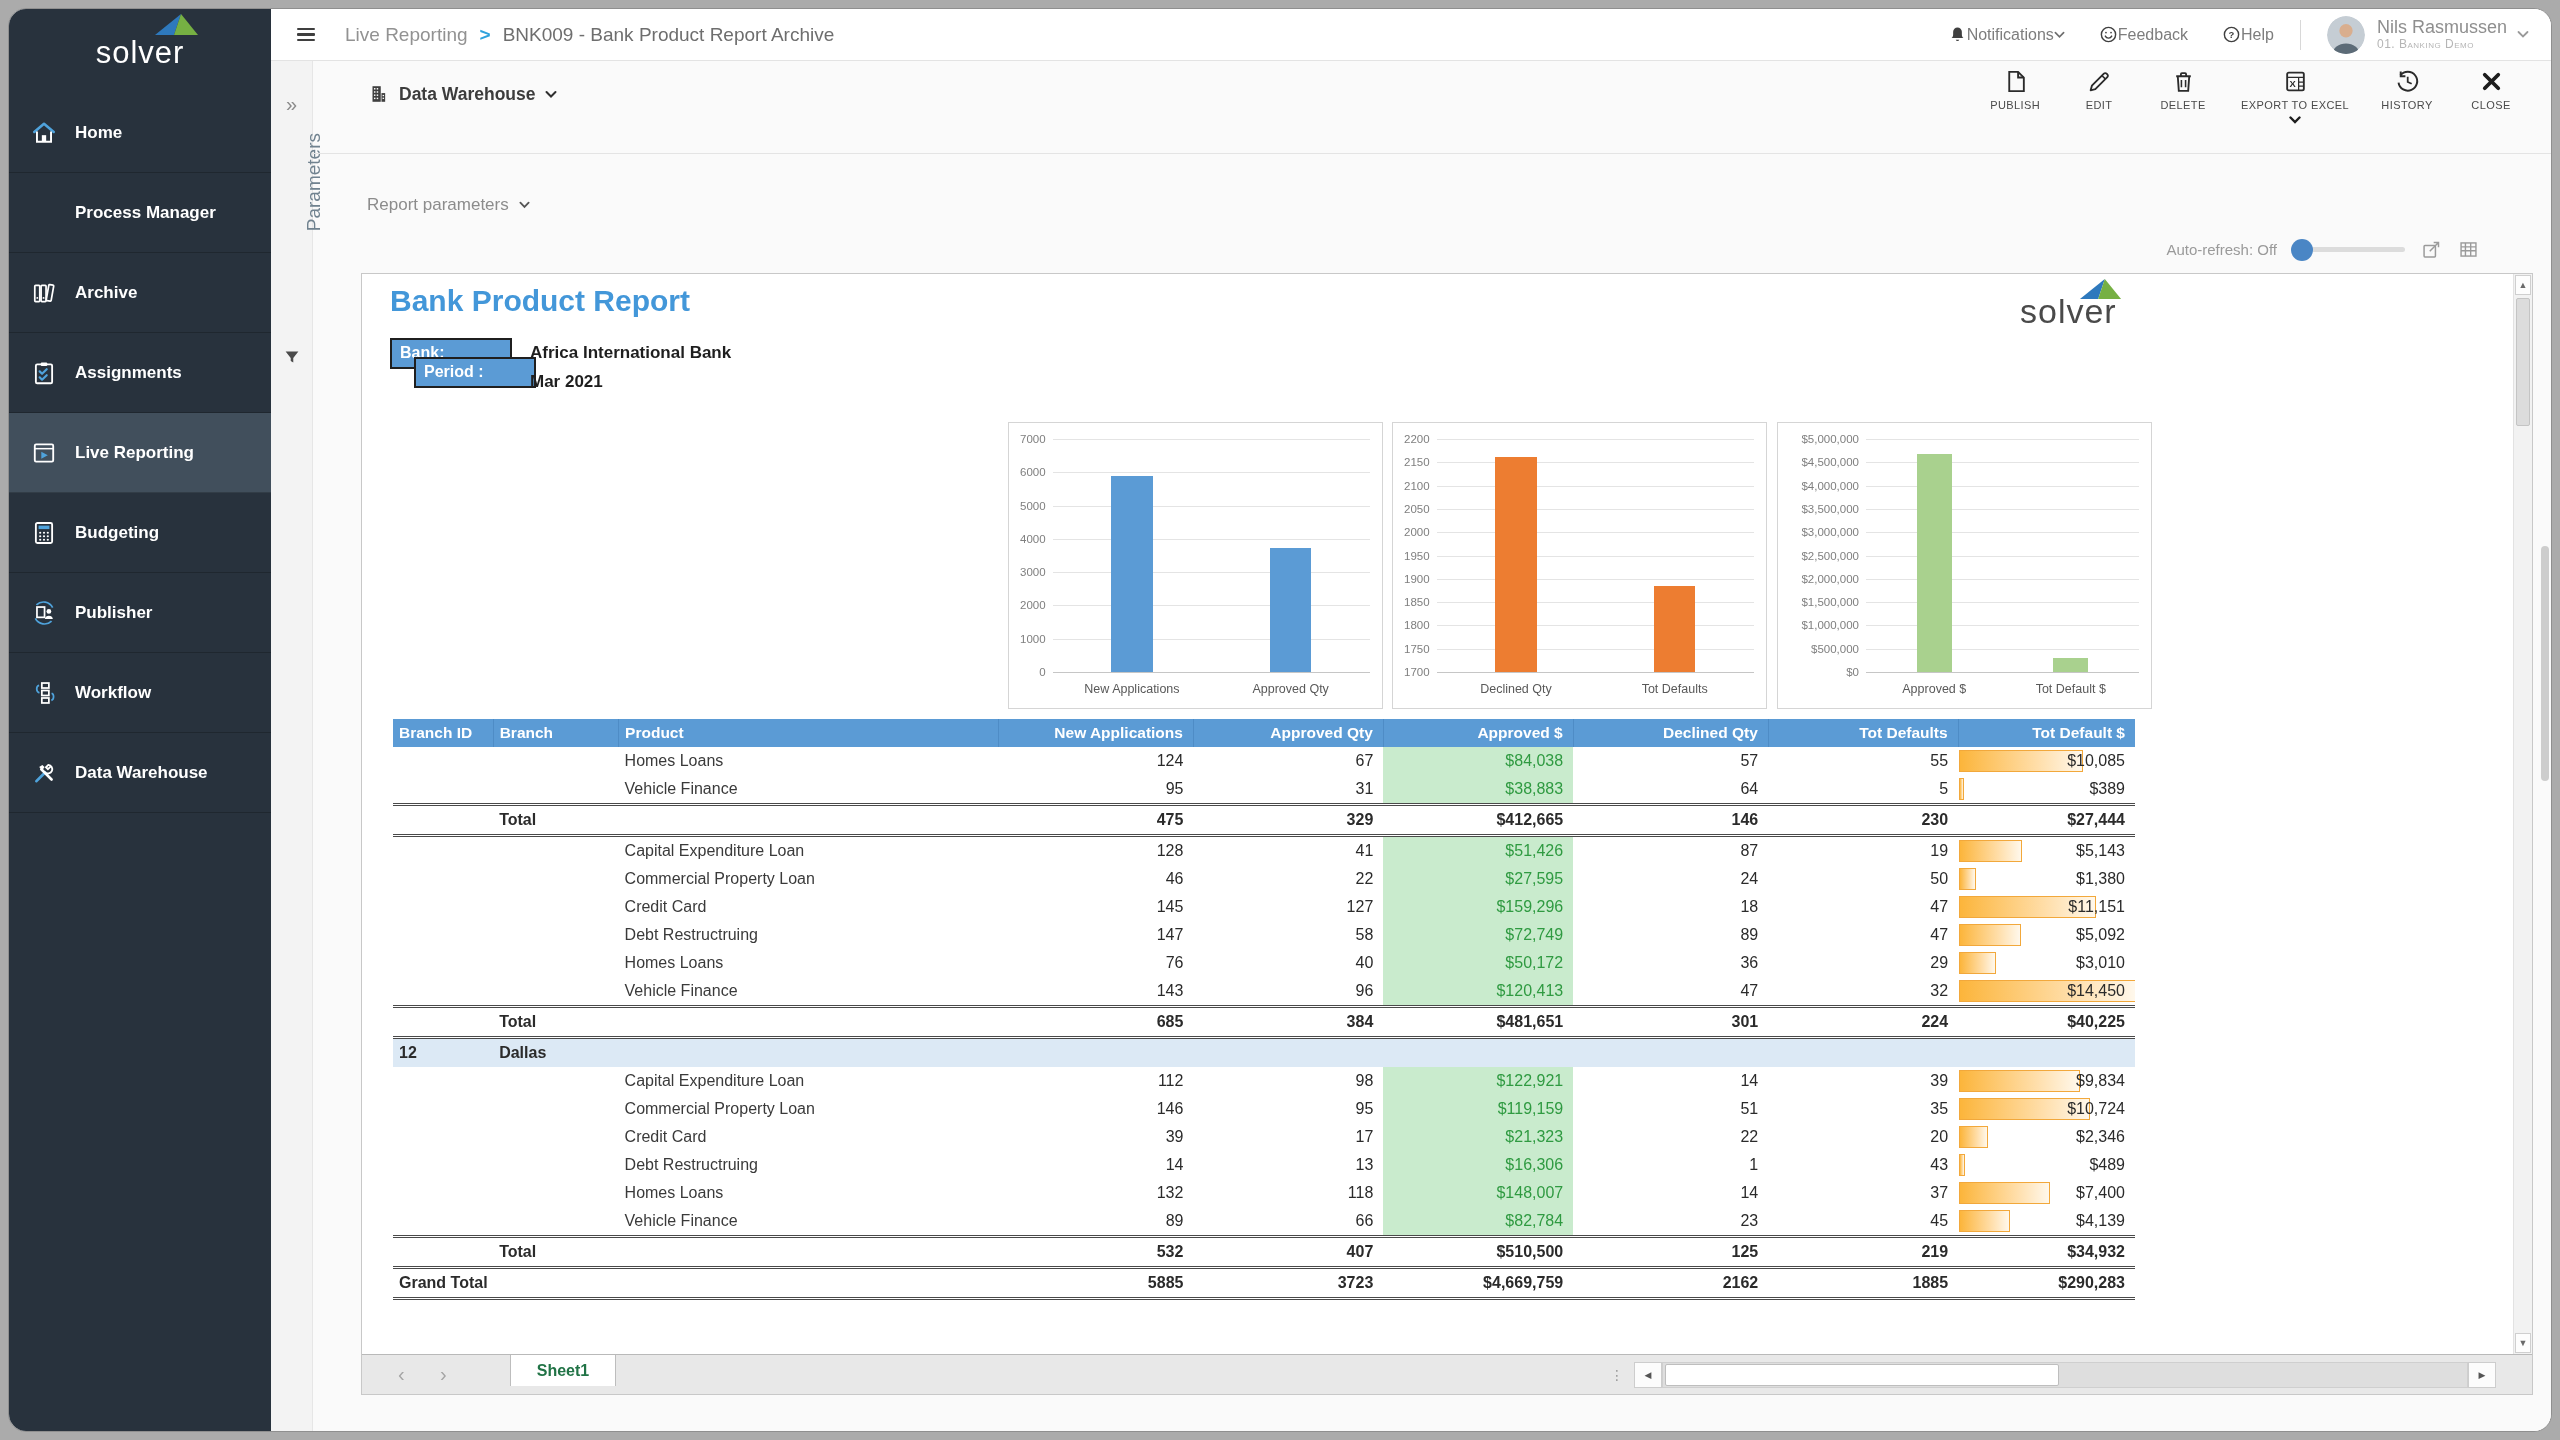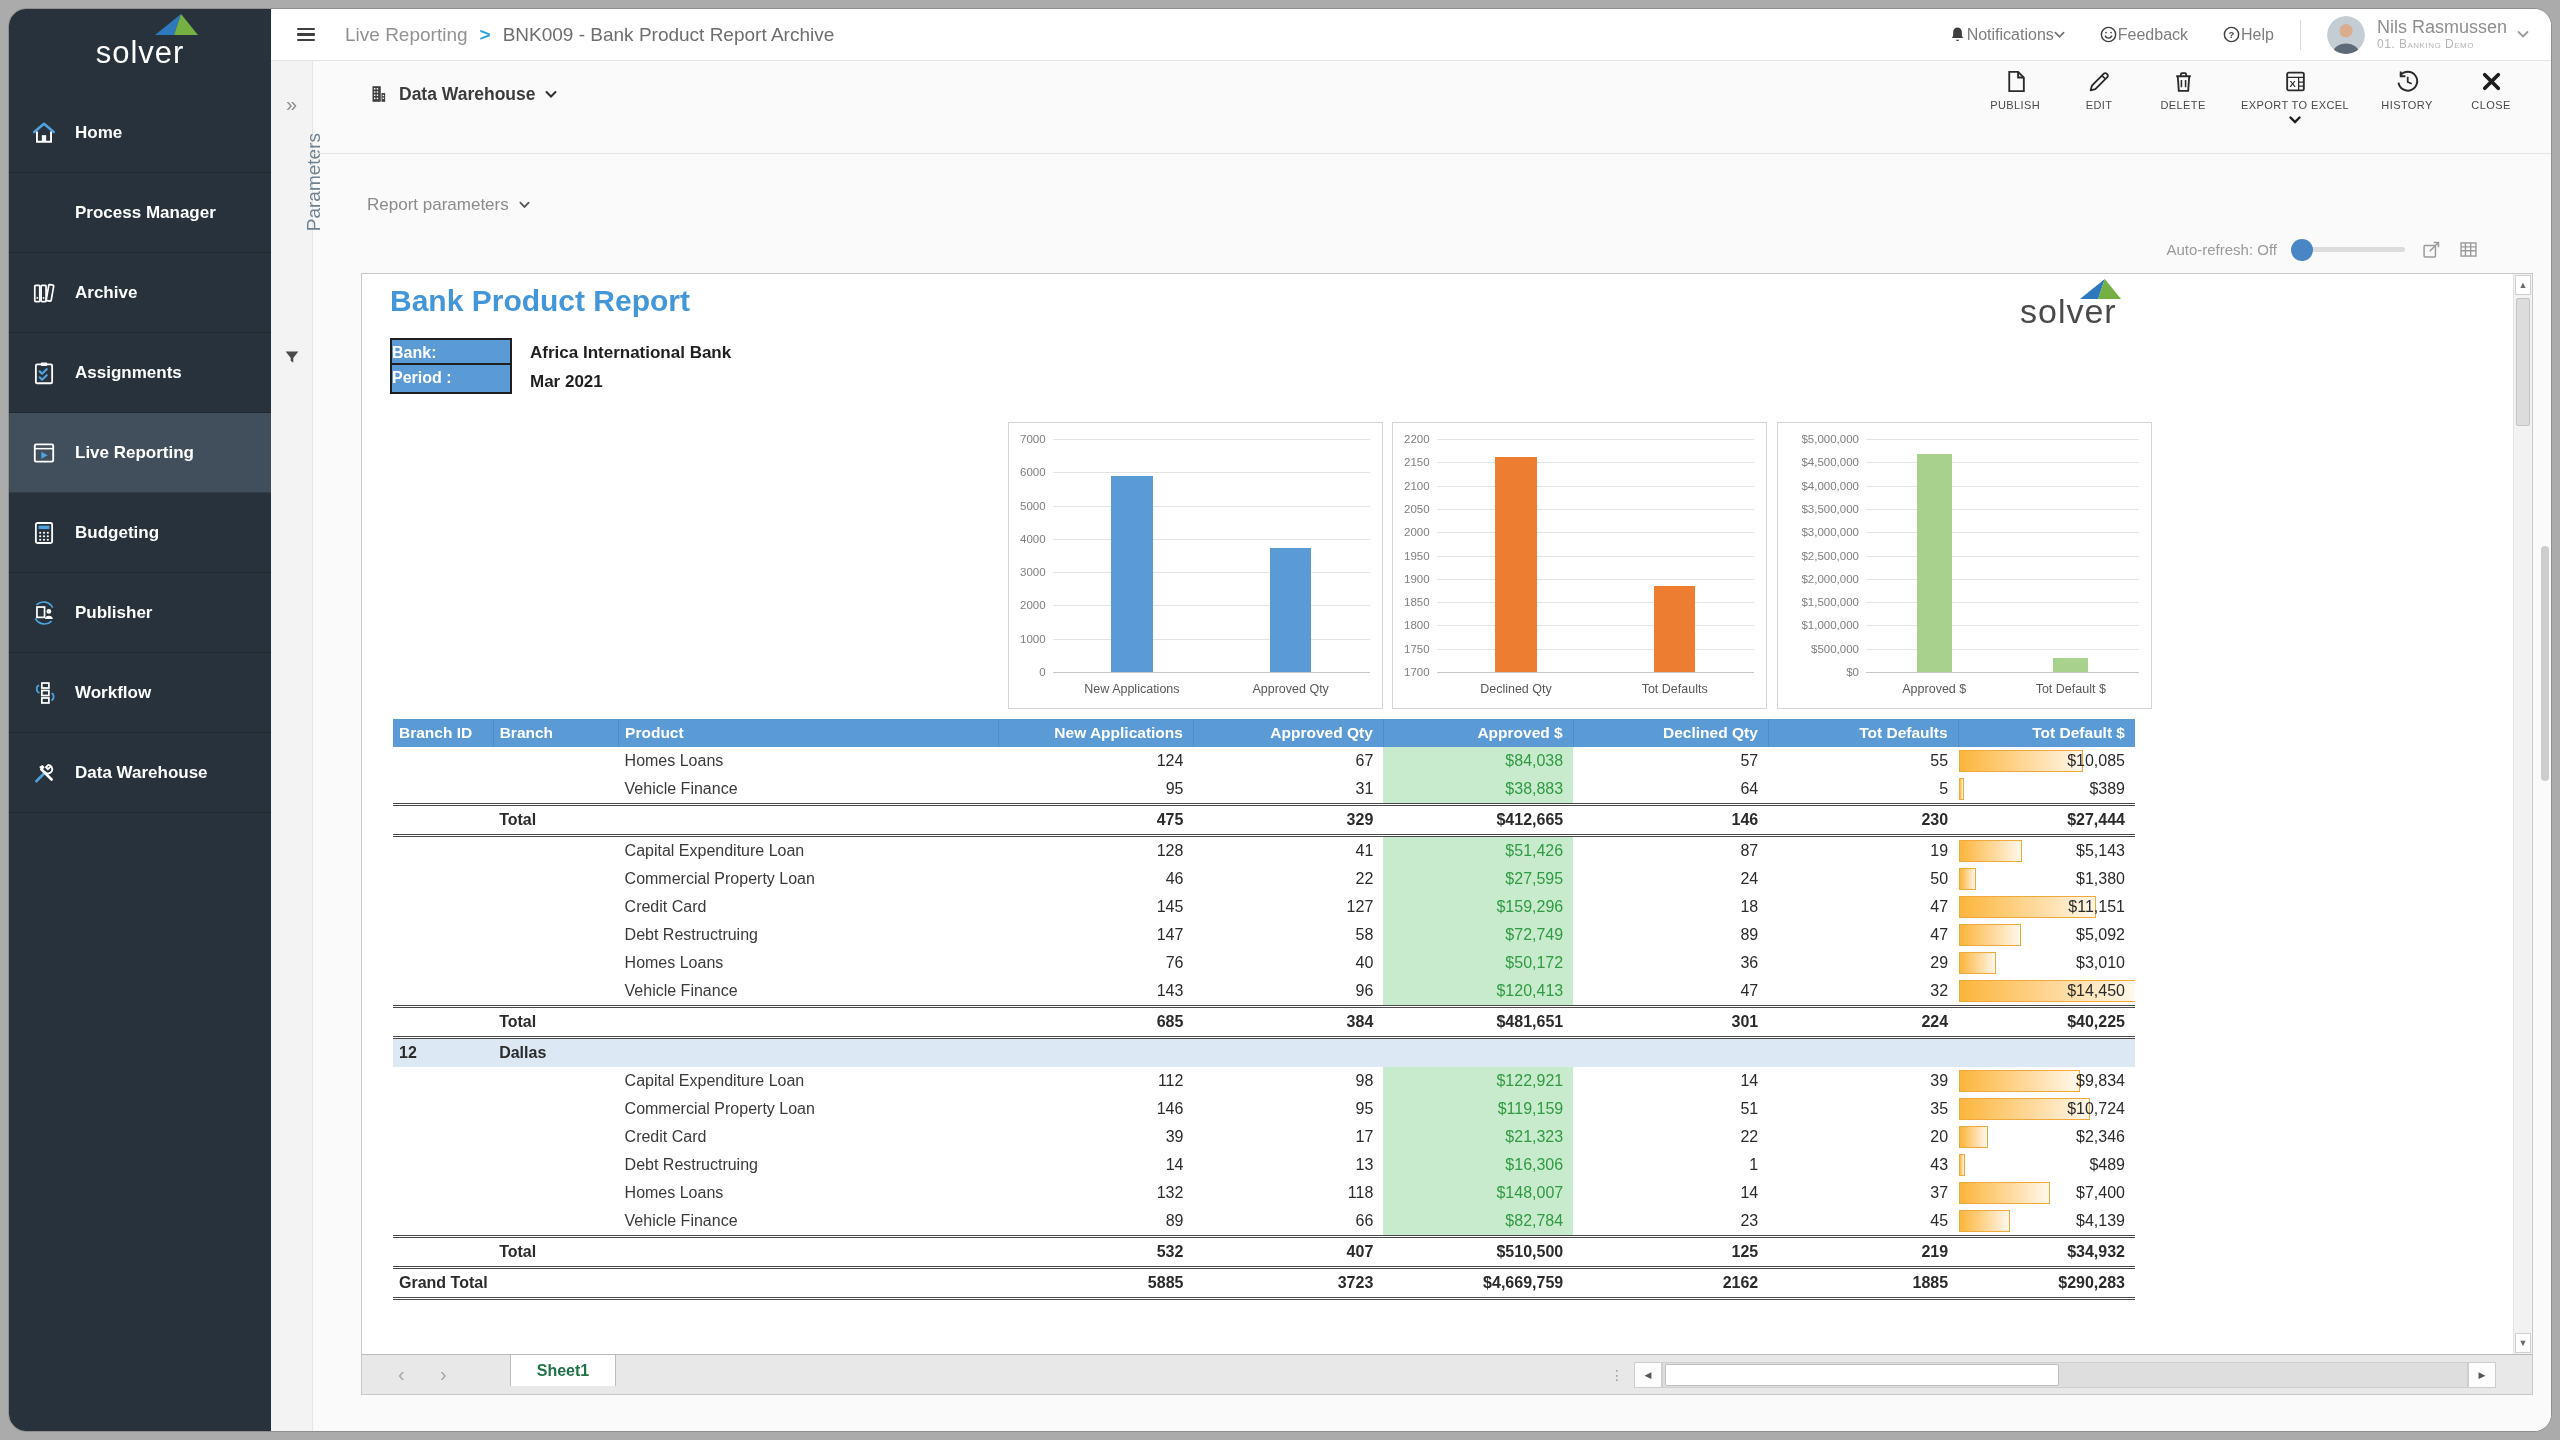--- a/index.html
+++ b/index.html
@@ -56,21 +56,21 @@
 
   .page-scroll { position:absolute; right:1px; top:95px; bottom:10px; width:9px; }
   .page-thumb { position:absolute; top:390px; height:235px; width:8px; background:#CDCDCD; border-radius:4px; }
 
   
   .report-panel { position:absolute; left:90px; top:212px; width:2172px; height:1122px; background:#fff; border:1px solid #C8C8C8; }
   .rpt-title { position:absolute; left:28px; top:10px; font-size:30px; font-weight:700; color:#4397D9; }
   .rpt-logo { position:absolute; left:1658px; top:18px; }
   .rpt-logo .rl-text { font-size:34px; color:#4A4A4A; letter-spacing:1px; }
   .rpt-logo svg { position:absolute; right:-6px; top:-16px; width:44px; height:25px; }
-  .meta-box { position:absolute; left:28px; width:122px; height:31px; background:#5B9BD5; border:2px solid #1F1F1F; color:#fff; font-weight:700; font-size:16px; line-height:26px; }
+  .meta-box { position:absolute; left:28px; width:122px; height:31px; background:#5B9BD5; border:2px solid #1F1F1F; color:#fff; font-weight:700; font-size:16px; line-height:26px; padding-left:8px; }
   .meta-val { position:absolute; left:168px; font-weight:700; color:#1F1F1F; font-size:17px; }
 
   .chart-box { position:absolute; top:148px; width:375px; height:287px; border:1px solid #D5D5D5; background:#fff; }
   .caxis { position:absolute; top:16px; bottom:36px; left:0; }
   .ytick { position:absolute; right:7px; transform:translateY(-50%); font-size:11.5px; color:#7F7F7F; white-space:nowrap; }
   .cplot { position:absolute; top:16px; right:12px; bottom:36px; }
   .grid { position:absolute; left:0; right:0; height:1px; background:#E4E4E4; }
   .grid.base { background:#C6C6C6; }
   .cbar { position:absolute; bottom:0; width:13%; }
   .ccats { position:absolute; bottom:8px; right:12px; height:18px; display:flex; }
@@ -376,21 +376,21 @@
       <div class="rpt-logo">
         <span class="rl-text">solver</span>
         <svg viewBox="0 0 46 26">
             <polygon points="1,24 27,3 20,24" fill="#2E79BD"></polygon>
             <polygon points="20,24 27,3 44,24" fill="#76B043"></polygon>
           </svg>
       </div>
 
       <div class="meta-box" style="top:64px;">Bank:</div>
       <div class="meta-val" style="top:69px;">Africa International Bank</div>
-      <div class="meta-box" style="top:89px;">Period :</div>
+      <div class="meta-box" style="top:83px;margin-left:24px;">Period :</div>
       <div class="meta-val" style="top:98px;">Mar 2021</div>
 
       <div class="chart-box" style="left:646px;">
           <div class="caxis" style="width: 43.6px;">
             <div class="ytick" style="top: 0%;">7000</div>
             <div class="ytick" style="top: 14.2857%;">6000</div>
             <div class="ytick" style="top: 28.5714%;">5000</div>
             <div class="ytick" style="top: 42.8571%;">4000</div>
             <div class="ytick" style="top: 57.1429%;">3000</div>
             <div class="ytick" style="top: 71.4286%;">2000</div>

